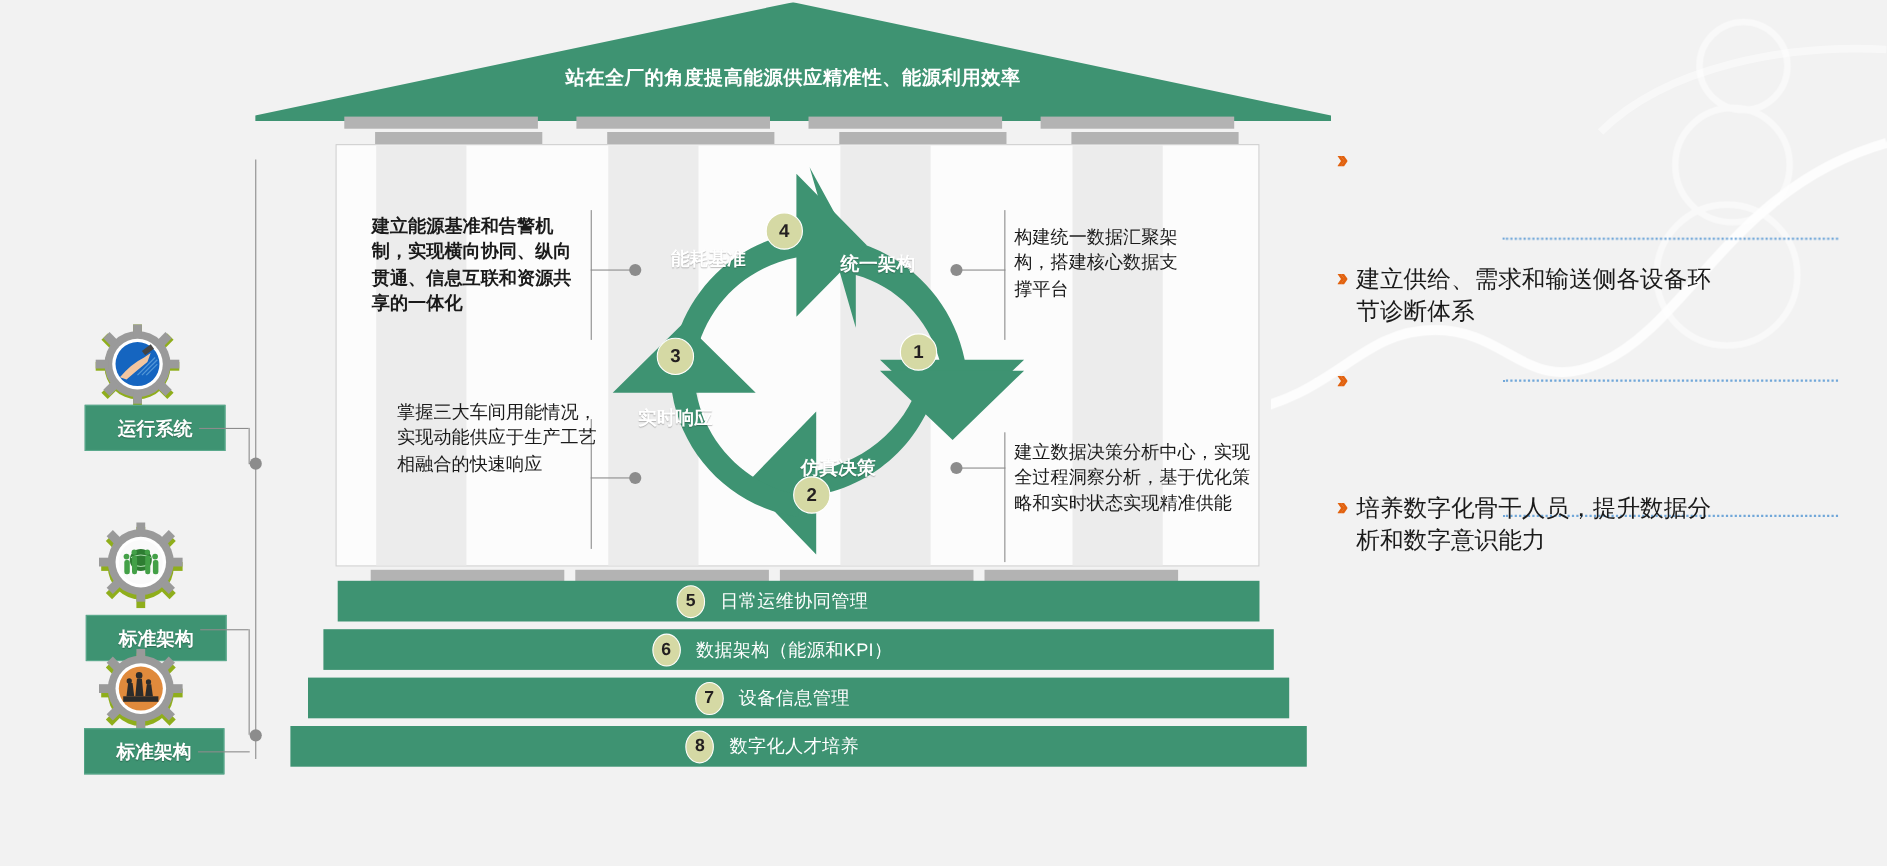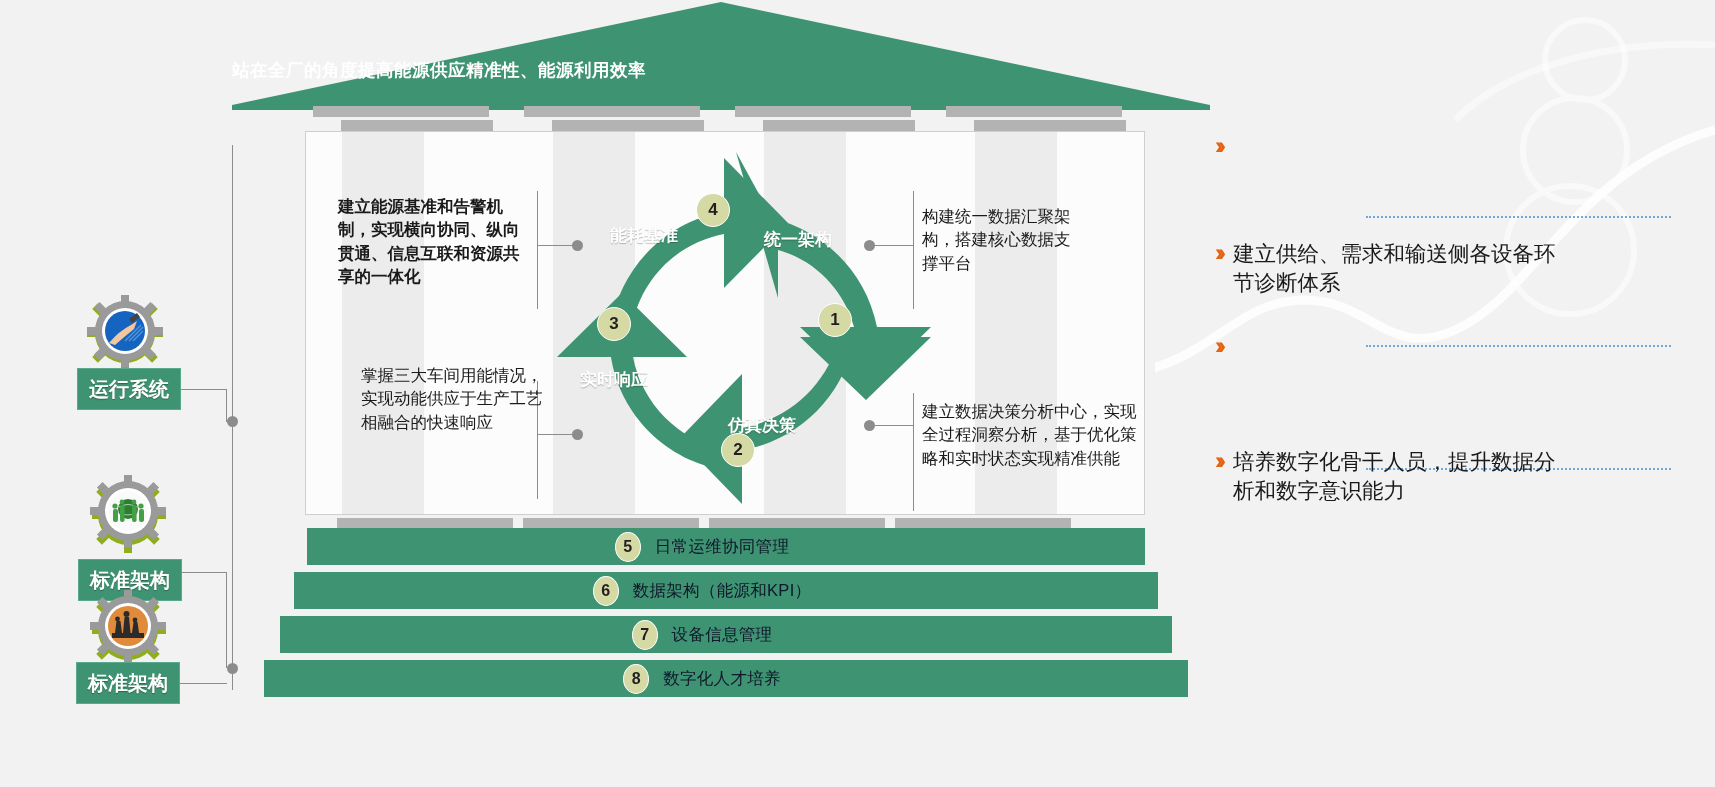--- a/index.html
+++ b/index.html
@@ -11,21 +11,21 @@
   }
   #stage { position: relative; width: 1715px; height: 787px; background: #f2f2f2; }
 
   
   .swoosh { position: absolute; right: 0; top: 0; width: 560px; height: 787px;
             pointer-events: none; opacity: .9; }
 
   
   .roof { position: absolute; left: 232px; top: 2px; width: 978px; height: 108px; }
   .roof-title { position: absolute; left: 232px; top: 58px; width: 978px;
-    color: #fff; font-size: 17.5px; font-weight: bold;
+    text-align: center; color: #fff; font-size: 17.5px; font-weight: bold;
     letter-spacing: .5px; }
   .cap { position: absolute; background: #b3b3b3; height: 11px; }
 
   
   .body-box { position: absolute; left: 305px; top: 131px; width: 840px; height: 384px;
     background: #fcfcfc; border: 1px solid #cfcfcf; overflow: hidden; }
   .pillar { position: absolute; top: 0; width: 82px; height: 384px; background: #ececec; }
 
   .cycle-wrap { position: absolute; left: 536px; top: 140px; width: 400px; height: 375px; }
 
@@ -46,27 +46,27 @@
   .dot { position: absolute; width: 11px; height: 11px; border-radius: 50%;
     background: #8c8c8c; }
 
   
   .step { position: absolute; background: #3e9372; height: 37px;
     display: flex; align-items: center; justify-content: center; gap: 14px; }
   .step .sn { width: 26px; height: 30px; border-radius: 50%;
     background: #d5d9a4; border: 1px solid #fff;
     display: flex; align-items: center; justify-content: center;
     color: #231f20; font-weight: bold; font-size: 16px; flex: 0 0 auto; }
-  .step .slabel { color: #0f172a; font-size: 16.5px; font-weight: 500; letter-spacing: .3px; }
+  .step .slabel { color: #ffffff; font-size: 16.5px; font-weight: 500; letter-spacing: .3px; }
   .step-inner { display: flex; align-items: center; gap: 14px;
     position: relative; left: -24px; }
   .gear { position: absolute; width: 80px; height: 80px; }
   .sb-chip { position: absolute; background: #3e9372; border: 1px solid #5aa98c;
-    height: 42px; width: 104px; display: flex; align-items: center;
-    justify-content: center; color: #fff; font-weight: bold; font-size: 20px;
+    height: 42px; width: 128px; display: flex; align-items: center;
+    justify-content: center; color: #fff; font-weight: bold; font-size: 17px;
     text-shadow: 0 1px 1px rgba(0,0,0,.3); }
   .sb-line { position: absolute; background: #8c8c8c; }
   .sb-dot { position: absolute; width: 11px; height: 11px; border-radius: 50%;
     background: #8c8c8c; }
   .spine { position: absolute; left: 232px; top: 145px; width: 1px; height: 545px;
     background: #8c8c8c; }
 
   
   .bullet { position: absolute; display: flex; align-items: flex-start; gap: 12px; }
   .bchev { flex: 0 0 auto; color: #e2620f; font-size: 24px; font-weight: bold;

